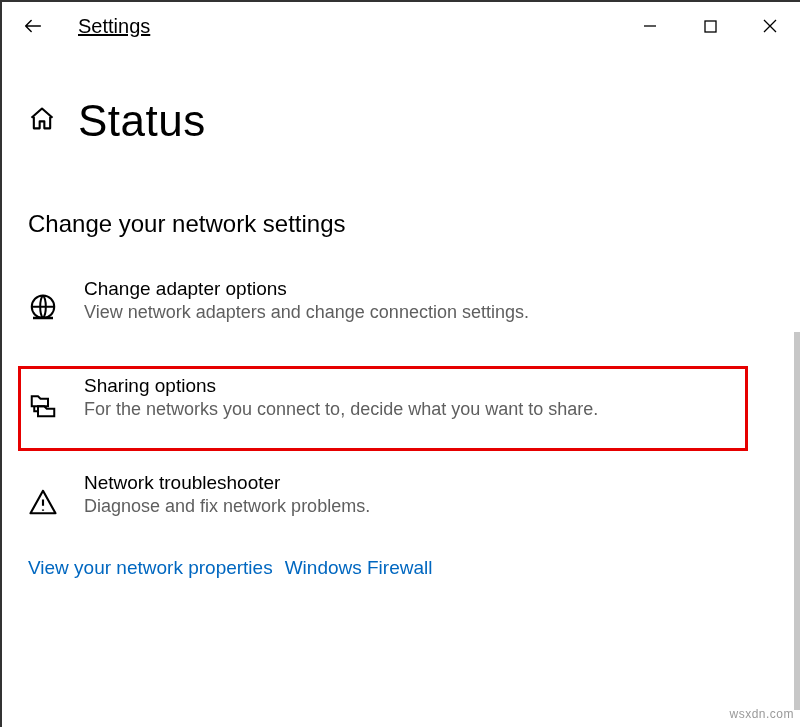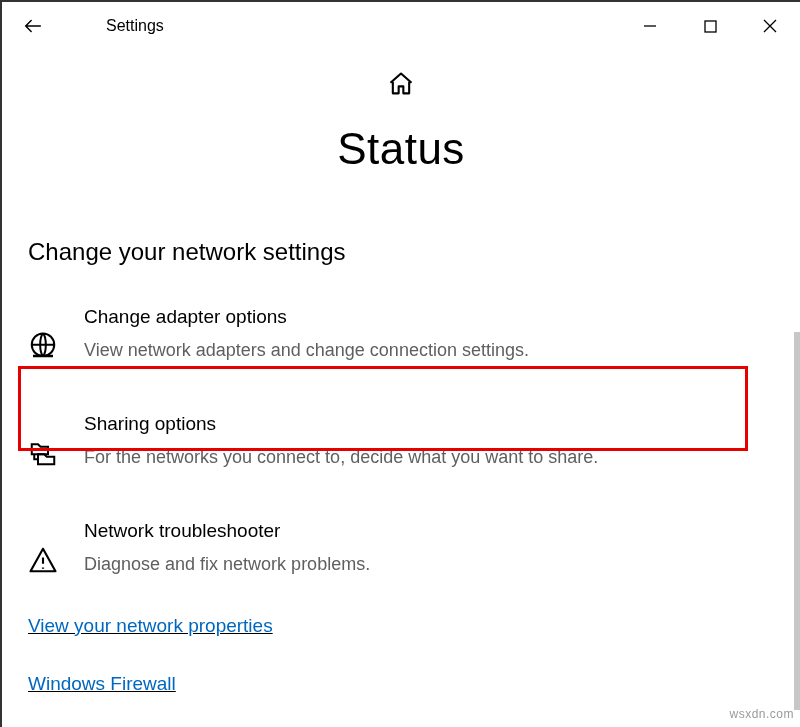--- a/index.html
+++ b/index.html
@@ -11,53 +11,52 @@
       border: 1px solid #333;
     }
     .titlebar {
       height: 48px; display: flex; align-items: center;
       padding: 0 0 0 14px;
     }
     .tb-back {
       width: 34px; height: 34px; display:flex; align-items:center; justify-content:center;
       cursor: pointer;
     }
-    .tb-title { font-size: 16px; margin-left: 56px; }
+    .tb-title { font-size: 20px; margin-left: 28px; text-decoration: underline; }
     .tb-spacer { flex: 1; }
     .tb-btn { width: 60px; height: 40px; display:flex; align-items:center; justify-content:center; cursor:pointer;}
     .tb-btn svg { stroke:#000; fill:none; }
     .content { padding: 0 26px; position: relative; }
     .page-head {
       display:flex; align-items:center; gap: 22px;
-      margin-top: 20px;
-      flex-direction: column;
+      margin-top: 46px;
     }
     .page-title { font-size: 44px; font-weight: 500; letter-spacing: 0.5px; }
     .section-title {
       font-size: 24px; font-weight: 400;
       margin-top: 64px;
     }
     .option {
       display:flex; align-items:flex-end;
       padding: 12px 10px 12px 0;
       margin-top: 28px;
       cursor: pointer;
     }
     .option .icon-col {
       width: 56px; display:flex; justify-content:flex-start; padding-top:2px;
     }
     .option .txt-col .title { font-size: 19px; font-weight: 400; }
-    .option .txt-col .desc { font-size: 18px; color:#5f5f5f; margin-top:12px; }
+    .option .txt-col .desc { font-size: 18px; color:#5f5f5f; margin-top:2px; }
     .highlight {
       position:absolute;
       border:3px solid #e60000;
       pointer-events:none;
       left: 16px; top: 364px; width: 730px; height: 85px;
     }
-    .links { margin-top: 28px; display:flex; flex-direction:column; gap: 36px; text-decoration: underline; }
+    .links { margin-top: 28px; display:flex; gap: 12px; }
     .link { color:#0067c0; font-size: 19px; cursor:pointer; }
     .scroll-hint {
       position:absolute; right:0; top:330px; width:6px; height:378px;
       background:#c7c7c7;
     }
     .watermark {
       position:absolute; right:6px; bottom:6px;
       font-size:12px; color:#9a9a9a; letter-spacing:0.5px;
     }
   </style>

